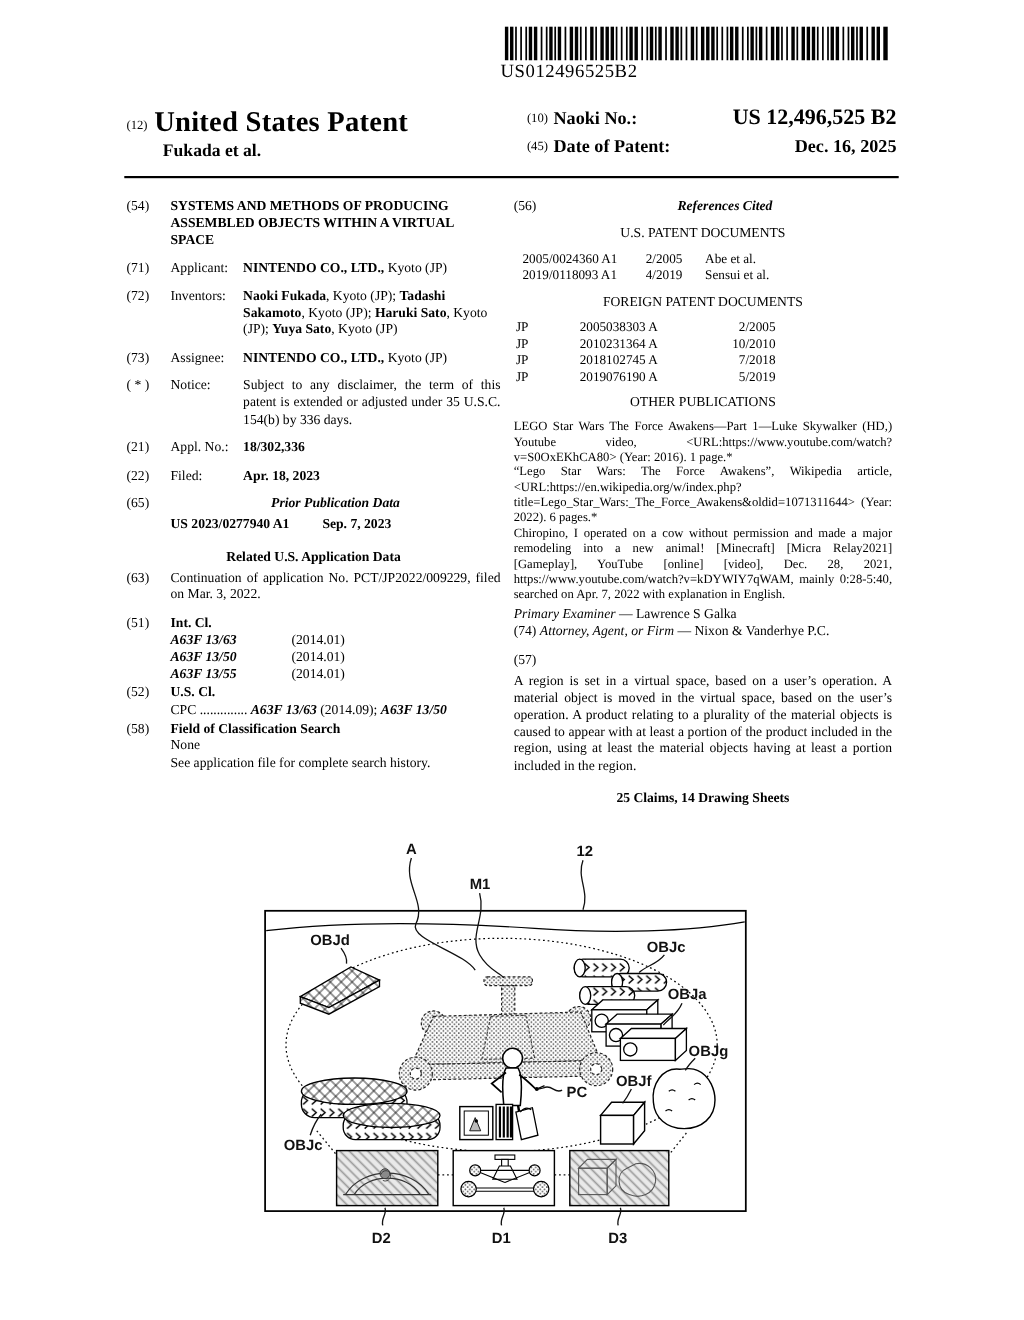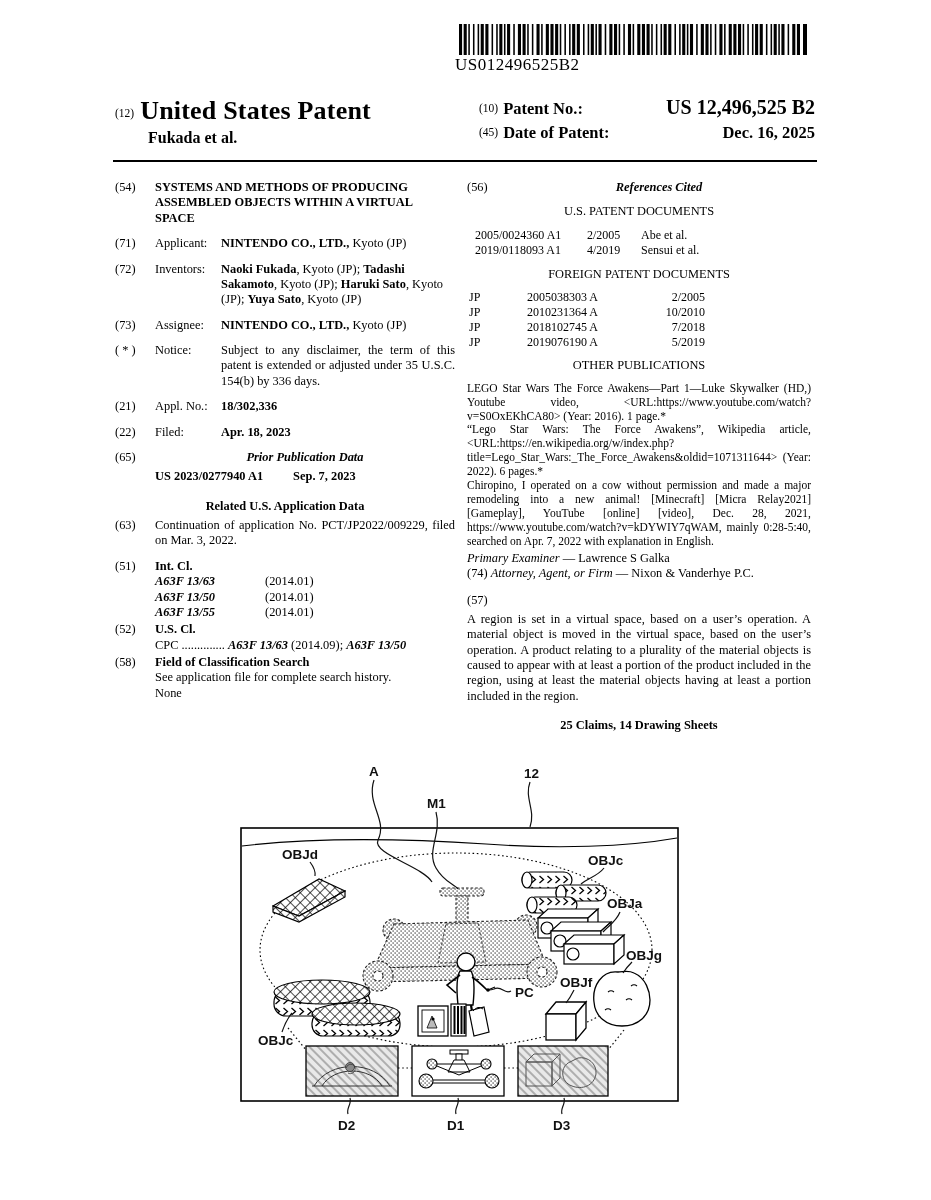--- a/index.html
+++ b/index.html
@@ -152,21 +152,21 @@
     <div class="hrow">
       <div class="h-left">
         <div class="t-line">
           <span class="h-num">(12)</span>
           <span class="h-title">United States Patent</span>
         </div>
         <div class="h-authors">Fukada et al.</div>
       </div>
       <div class="h-right">
         <div class="r1">
-          <span><span class="num">(10)</span><span class="lbl">Patent No.:</span></span>
+          <span><span class="num">(10)</span><span class="lbl">Naoki No.:</span></span>
           <span class="patno">US 12,496,525 B2</span>
         </div>
         <div class="r2">
           <span><span class="num">(45)</span><span class="lbl">Date of Patent:</span></span>
           <span class="patdate">Dec. 16, 2025</span>
         </div>
       </div>
     </div>
   </div>
   <div class="rule"></div>
@@ -243,22 +243,22 @@
         <span>(52)</span>
         <span>
           <span class="b">U.S. Cl.</span>
           <span style="display:block"><span>CPC ..............&nbsp;</span><span class="bi">A63F 13/63</span><span> (2014.09); </span><span class="bi">A63F 13/50</span></span>
         </span>
       </div>
       <div class="item">
         <span>(58)</span>
         <span>
           <span class="b" style="display:block">Field of Classification Search</span>
+          <span style="display:block">None</span>
           <span style="display:block">See application file for complete search history.</span>
-          <span style="display:block">None</span>
         </span>
       </div>
     </div>
 
     <div class="colR">
       <div class="item" style="margin-bottom:2px">
         <span>(56)</span>
         <span class="sec-head">References Cited</span>
       </div>
       <div class="sec-caps">U.S. PATENT DOCUMENTS</div>

